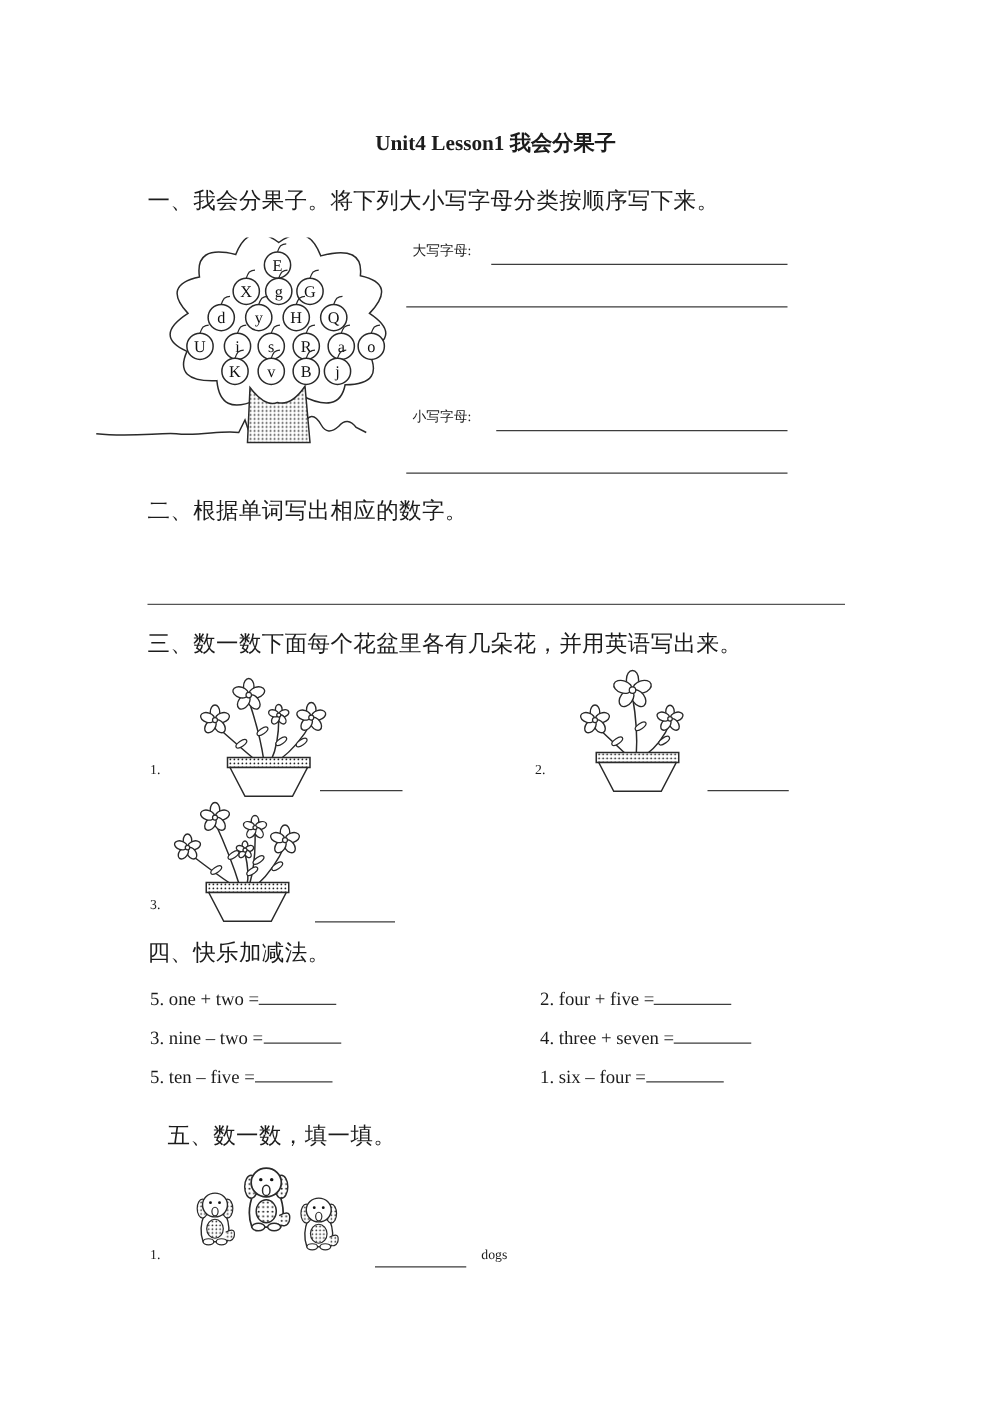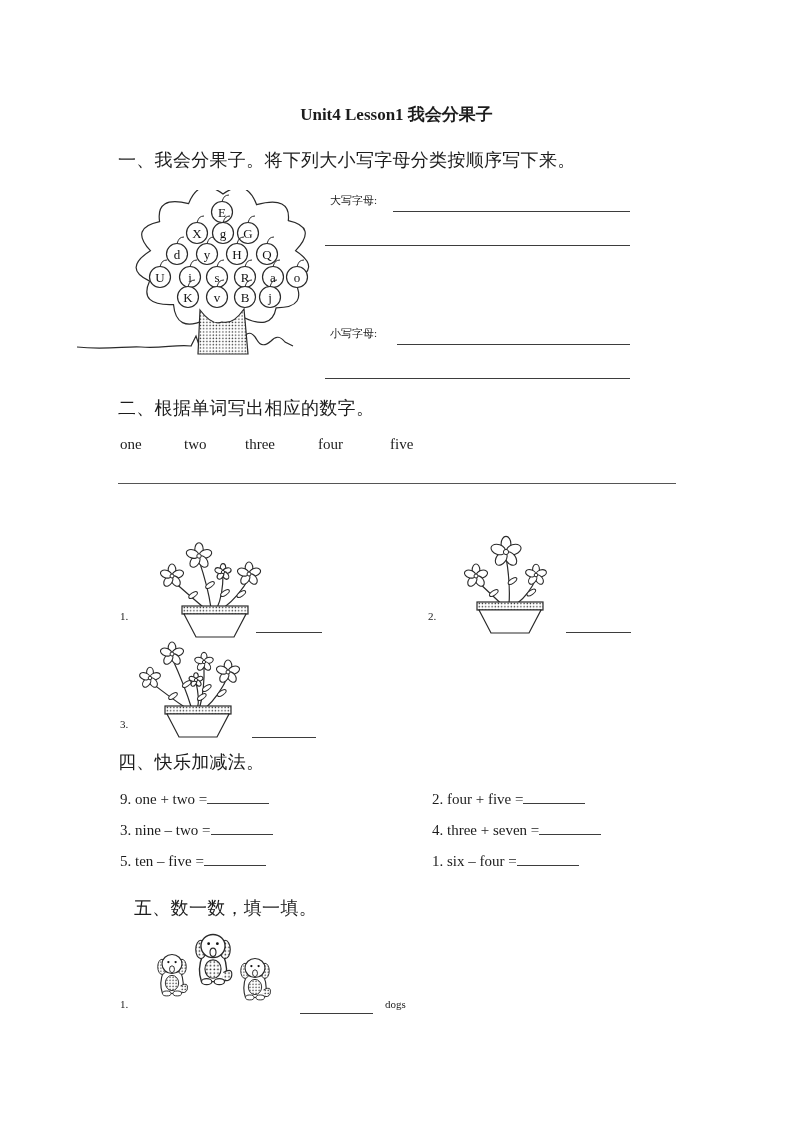--- a/index.html
+++ b/index.html
@@ -95,29 +95,23 @@
 
   <div class="abs txt" style="left:330px;top:193px;">大写字母:</div>
   <div class="blankline" style="left:393px;top:195px;width:237px;"></div>
   <div class="blankline" style="left:325px;top:229px;width:305px;"></div>
 
   <div class="abs txt" style="left:330px;top:326px;">小写字母:</div>
   <div class="blankline" style="left:397px;top:328px;width:233px;"></div>
   <div class="blankline" style="left:325px;top:362px;width:305px;"></div>
 
   <div class="abs heading" style="left:118px;top:396px;">二、根据单词写出相应的数字。</div>
-  <div class="abs" style="left:0;top:436px;width:100%;height:20px;">
-      <span class="word" style="left: 120px;">one</span>
-      <span class="word" style="left: 184px;">two</span>
-      <span class="word" style="left: 245px;">three</span>
-      <span class="word" style="left: 318px;">four</span>
-      <span class="word" style="left: 390px;">five</span>
-    </div>
   <div class="blankline" style="left:118px;top:467px;width:558px;border-bottom-color:#555;"></div>
 
+  <div class="abs heading" style="left:118px;top:503px;">三、数一数下面每个花盆里各有几朵花，并用英语写出来。</div>
 
   <svg class="abs" style="left:148px;top:536px;" width="135" height="105" viewBox="0 0 135 105">
       <defs>
         <pattern id="pstip0" width="3.2" height="3.2" patternUnits="userSpaceOnUse">
           <rect width="3.2" height="3.2" fill="#fff"></rect>
           <circle cx="1.1" cy="1.1" r="0.7" fill="#222"></circle>
         </pattern>
       </defs>
       <path d="M51,24.4 Q60.0,51.0 63.0,72" fill="none" stroke="#2a2a2a" stroke-width="1.2"></path>
       <ellipse cx="62.0" cy="49.0" rx="5" ry="2.2" transform="rotate(-35 62.0 49.0)" fill="#fff" stroke="#2a2a2a"></ellipse>
@@ -363,21 +357,21 @@
   <div class="blankline" style="left:256px;top:616px;width:66px;"></div>
 
   <div class="abs txt" style="left:428px;top:610px;">2.</div>
   <div class="blankline" style="left:566px;top:616px;width:65px;"></div>
 
   <div class="abs txt" style="left:120px;top:718px;">3.</div>
   <div class="blankline" style="left:252px;top:721px;width:64px;"></div>
 
   <div class="abs heading" style="left:118px;top:750px;">四、快乐加减法。</div>
   <div class="abs" style="left:0;top:790px;width:100%;height:95px;">
-      <div class="problem" style="left: 120px; top: 0px;"><span>9. one + two =</span><span class="blank" style="width: 62px;"></span></div>
+      <div class="problem" style="left: 120px; top: 0px;"><span>5. one + two =</span><span class="blank" style="width: 62px;"></span></div>
       <div class="problem" style="left: 432px; top: 0px;"><span>2. four + five =</span><span class="blank" style="width: 62px;"></span></div>
       <div class="problem" style="left: 120px; top: 31px;"><span>3. nine – two =</span><span class="blank" style="width: 62px;"></span></div>
       <div class="problem" style="left: 432px; top: 31px;"><span>4. three + seven =</span><span class="blank" style="width: 62px;"></span></div>
       <div class="problem" style="left: 120px; top: 62px;"><span>5. ten – five =</span><span class="blank" style="width: 62px;"></span></div>
       <div class="problem" style="left: 432px; top: 62px;"><span>1. six – four =</span><span class="blank" style="width: 62px;"></span></div>
     </div>
 
   <div class="abs heading" style="left:118px;top:896px;margin-left:16px;">五、数一数，填一填。</div>
   <svg class="abs" style="left:150px;top:922px;" width="145" height="88" viewBox="0 0 145 88">
       <defs>

